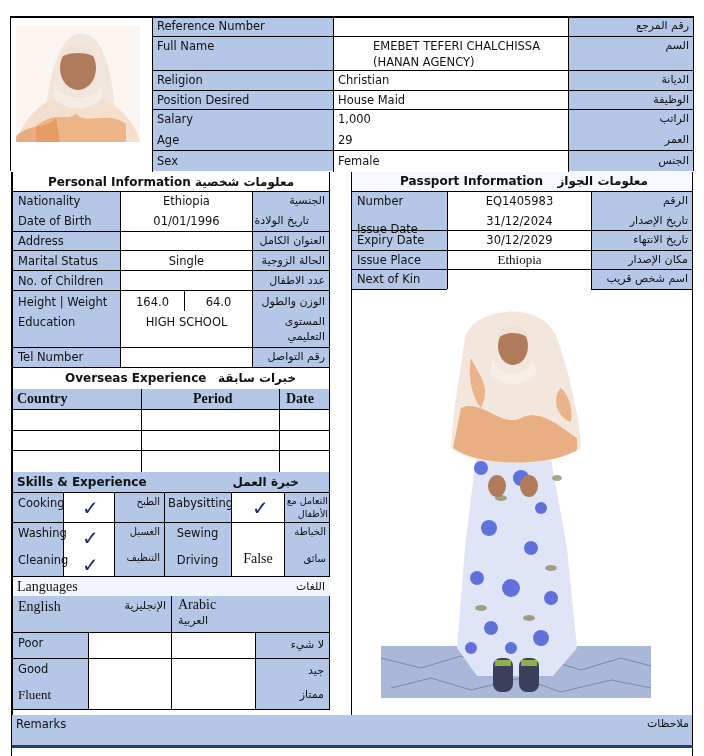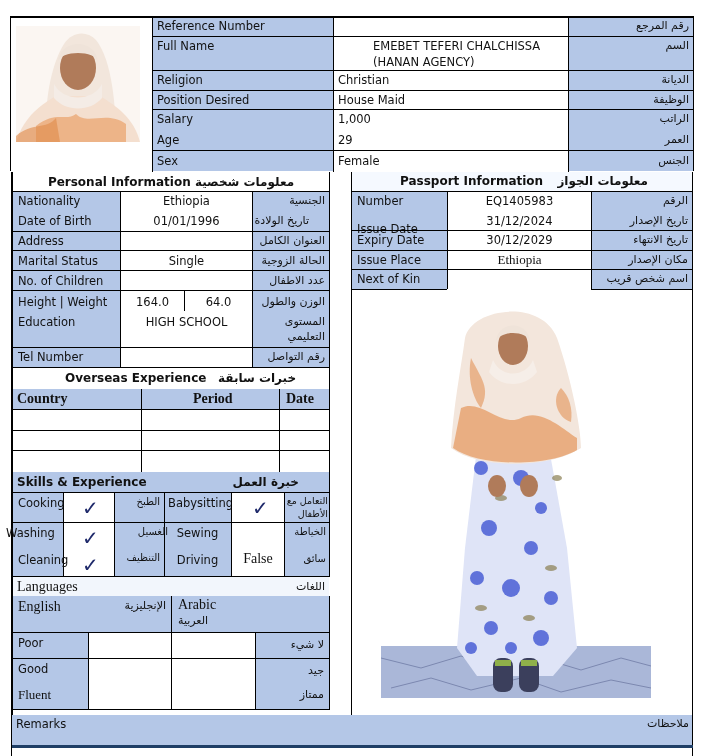--- a/index.html
+++ b/index.html
@@ -168,23 +168,23 @@
 <div class="hl" style="left:12px;top:522px;width:318px;"></div>
 <div class="hl" style="left:12px;top:576px;width:318px;"></div>
 
 <div class="cell" style="left:14px;top:494px;">Cooking</div>
 <div class="check" style="left:82px;top:498px;">✓</div>
 <div class="cell ar" style="left:114px;top:493px;width:50px;font-size:10px;">الطبخ</div>
 <div class="cell center" style="left:164px;top:494px;width:67px;">Babysitting</div>
 <div class="check" style="left:252px;top:498px;">✓</div>
 <div class="cell ar wrap" style="left:284px;top:493px;width:46px;font-size:9.5px;line-height:13px;padding:1px 2px;">التعامل مع الأطفال</div>
 
-<div class="cell" style="left:2px;top:524px;text-align:center;">Washing</div>
+<div class="cell" style="left:14px;top:524px;text-align:center;">Washing</div>
 <div class="check" style="left:82px;top:528px;">✓</div>
-<div class="cell ar" style="left:114px;top:523px;width:50px;font-size:10px;margin-left:8px;">الغسيل</div>
+<div class="cell ar" style="left:114px;top:523px;width:50px;font-size:10px;">الغسيل</div>
 <div class="cell center" style="left:164px;top:524px;width:67px;">Sewing</div>
 <div class="cell center" style="left:232px;top:524px;width:52px;"></div>
 <div class="cell ar" style="left:284px;top:523px;width:46px;font-size:10px;">الخياطة</div>
 
 <div class="cell" style="left:14px;top:551px;">Cleaning</div>
 <div class="check" style="left:82px;top:555px;">✓</div>
 <div class="cell ar" style="left:114px;top:549px;width:50px;font-size:10px;">التنظيف</div>
 <div class="cell center" style="left:164px;top:551px;width:67px;">Driving</div>
 <div class="cell center serif" style="left:232px;top:550px;width:52px;font-size:14px;">False</div>
 <div class="cell ar" style="left:284px;top:550px;width:46px;font-size:10px;">سائق</div>

